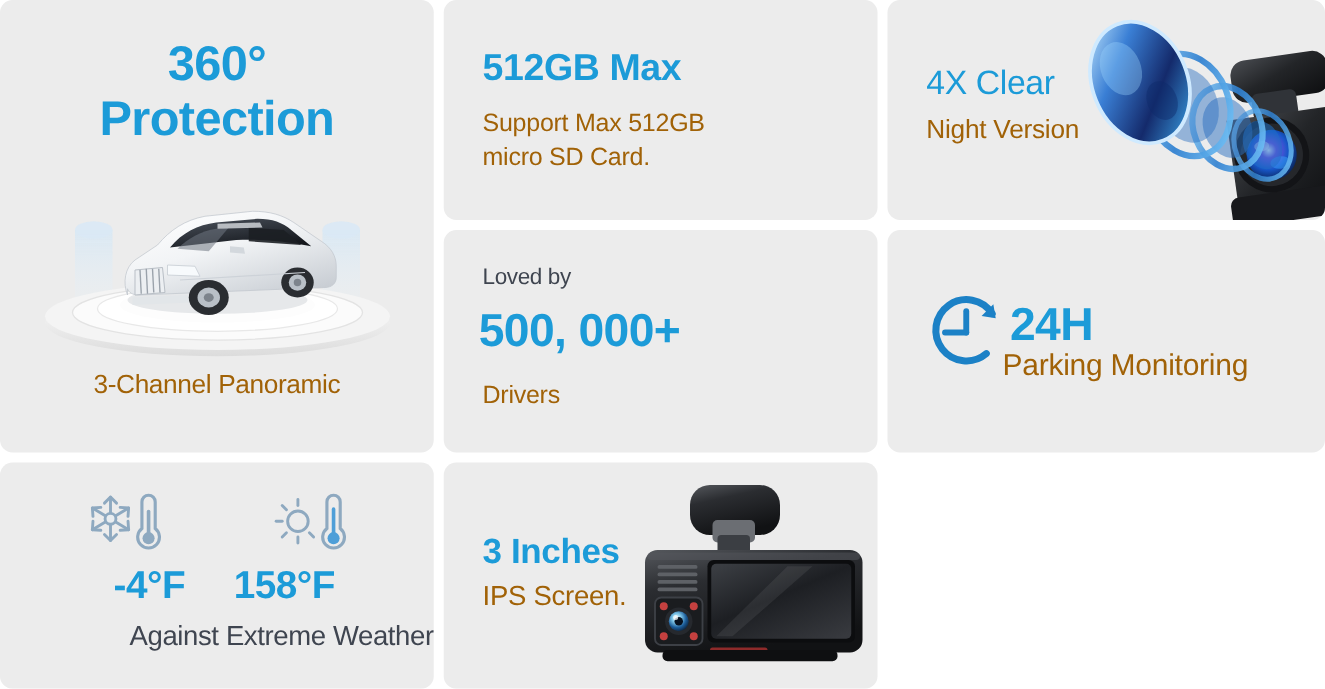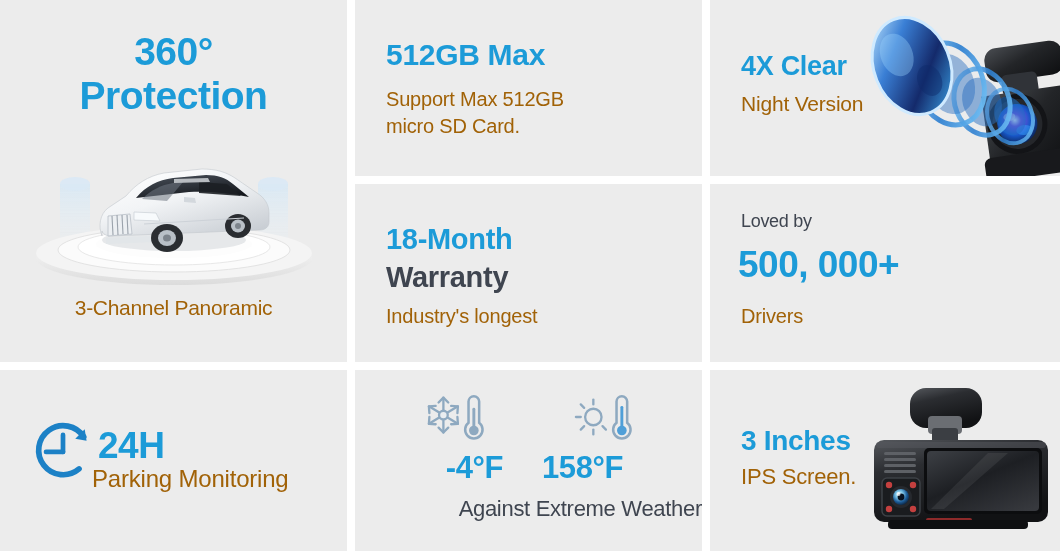--- a/index.html
+++ b/index.html
@@ -18,21 +18,21 @@
     height: 551px;
     display: grid;
     grid-template-columns: 347px 347px 350px;
     grid-template-rows: 176px 178px 181px;
     column-gap: 8px;
     row-gap: 8px;
     box-sizing: border-box;
   }
   .card {
     background: #ececec;
-    border-radius: 0;
+    border-radius: 10px;
     position: relative;
     overflow: hidden;
     box-sizing: border-box;
   }
   .blue {
     color: #1c9bd8;
   }
   .dark {
     color: #3f4550;
   }
@@ -90,21 +90,21 @@
     width: 300px;
     height: 150px;
   }
 
   
   #card-night .t1 {
     position: absolute;
     left: 31px;
     top: 53px;
     font-size: 27px;
-    font-weight: bold;
+    font-weight: normal;
     letter-spacing: -0.3px;
     line-height: 1;
   }
   #card-night .t2 {
     position: absolute;
     left: 31px;
     top: 93px;
     font-size: 21px;
     letter-spacing: -0.2px;
     line-height: 1;
@@ -414,25 +414,20 @@
           <g transform="translate(46 62) rotate(-22)">
             <ellipse cx="0" cy="0" rx="38" ry="50" fill="url(#glassA)" stroke="#cfeaff" stroke-width="3"></ellipse>
             <ellipse cx="-10" cy="-16" rx="16" ry="22" fill="#9fd8ff" opacity="0.35"></ellipse>
             <ellipse cx="11" cy="20" rx="12" ry="16" fill="#0e2a6b" opacity="0.45"></ellipse>
           </g>
         </g>
       </svg>
     </div>
   </div>
 
-  <div class="card" id="card-warranty">
-    <div class="t1 blue">18-Month</div>
-    <div class="t2 dark">Warranty</div>
-    <div class="t3 grey">Industry's longest</div>
-  </div>
 
   <div class="card" id="card-loved">
     <div class="t1 dark">Loved by</div>
     <div class="t2 blue">500, 000+</div>
     <div class="t3 grey">Drivers</div>
   </div>
 
   <div class="card" id="card-parking">
     <div class="clock-row">
       <span>

